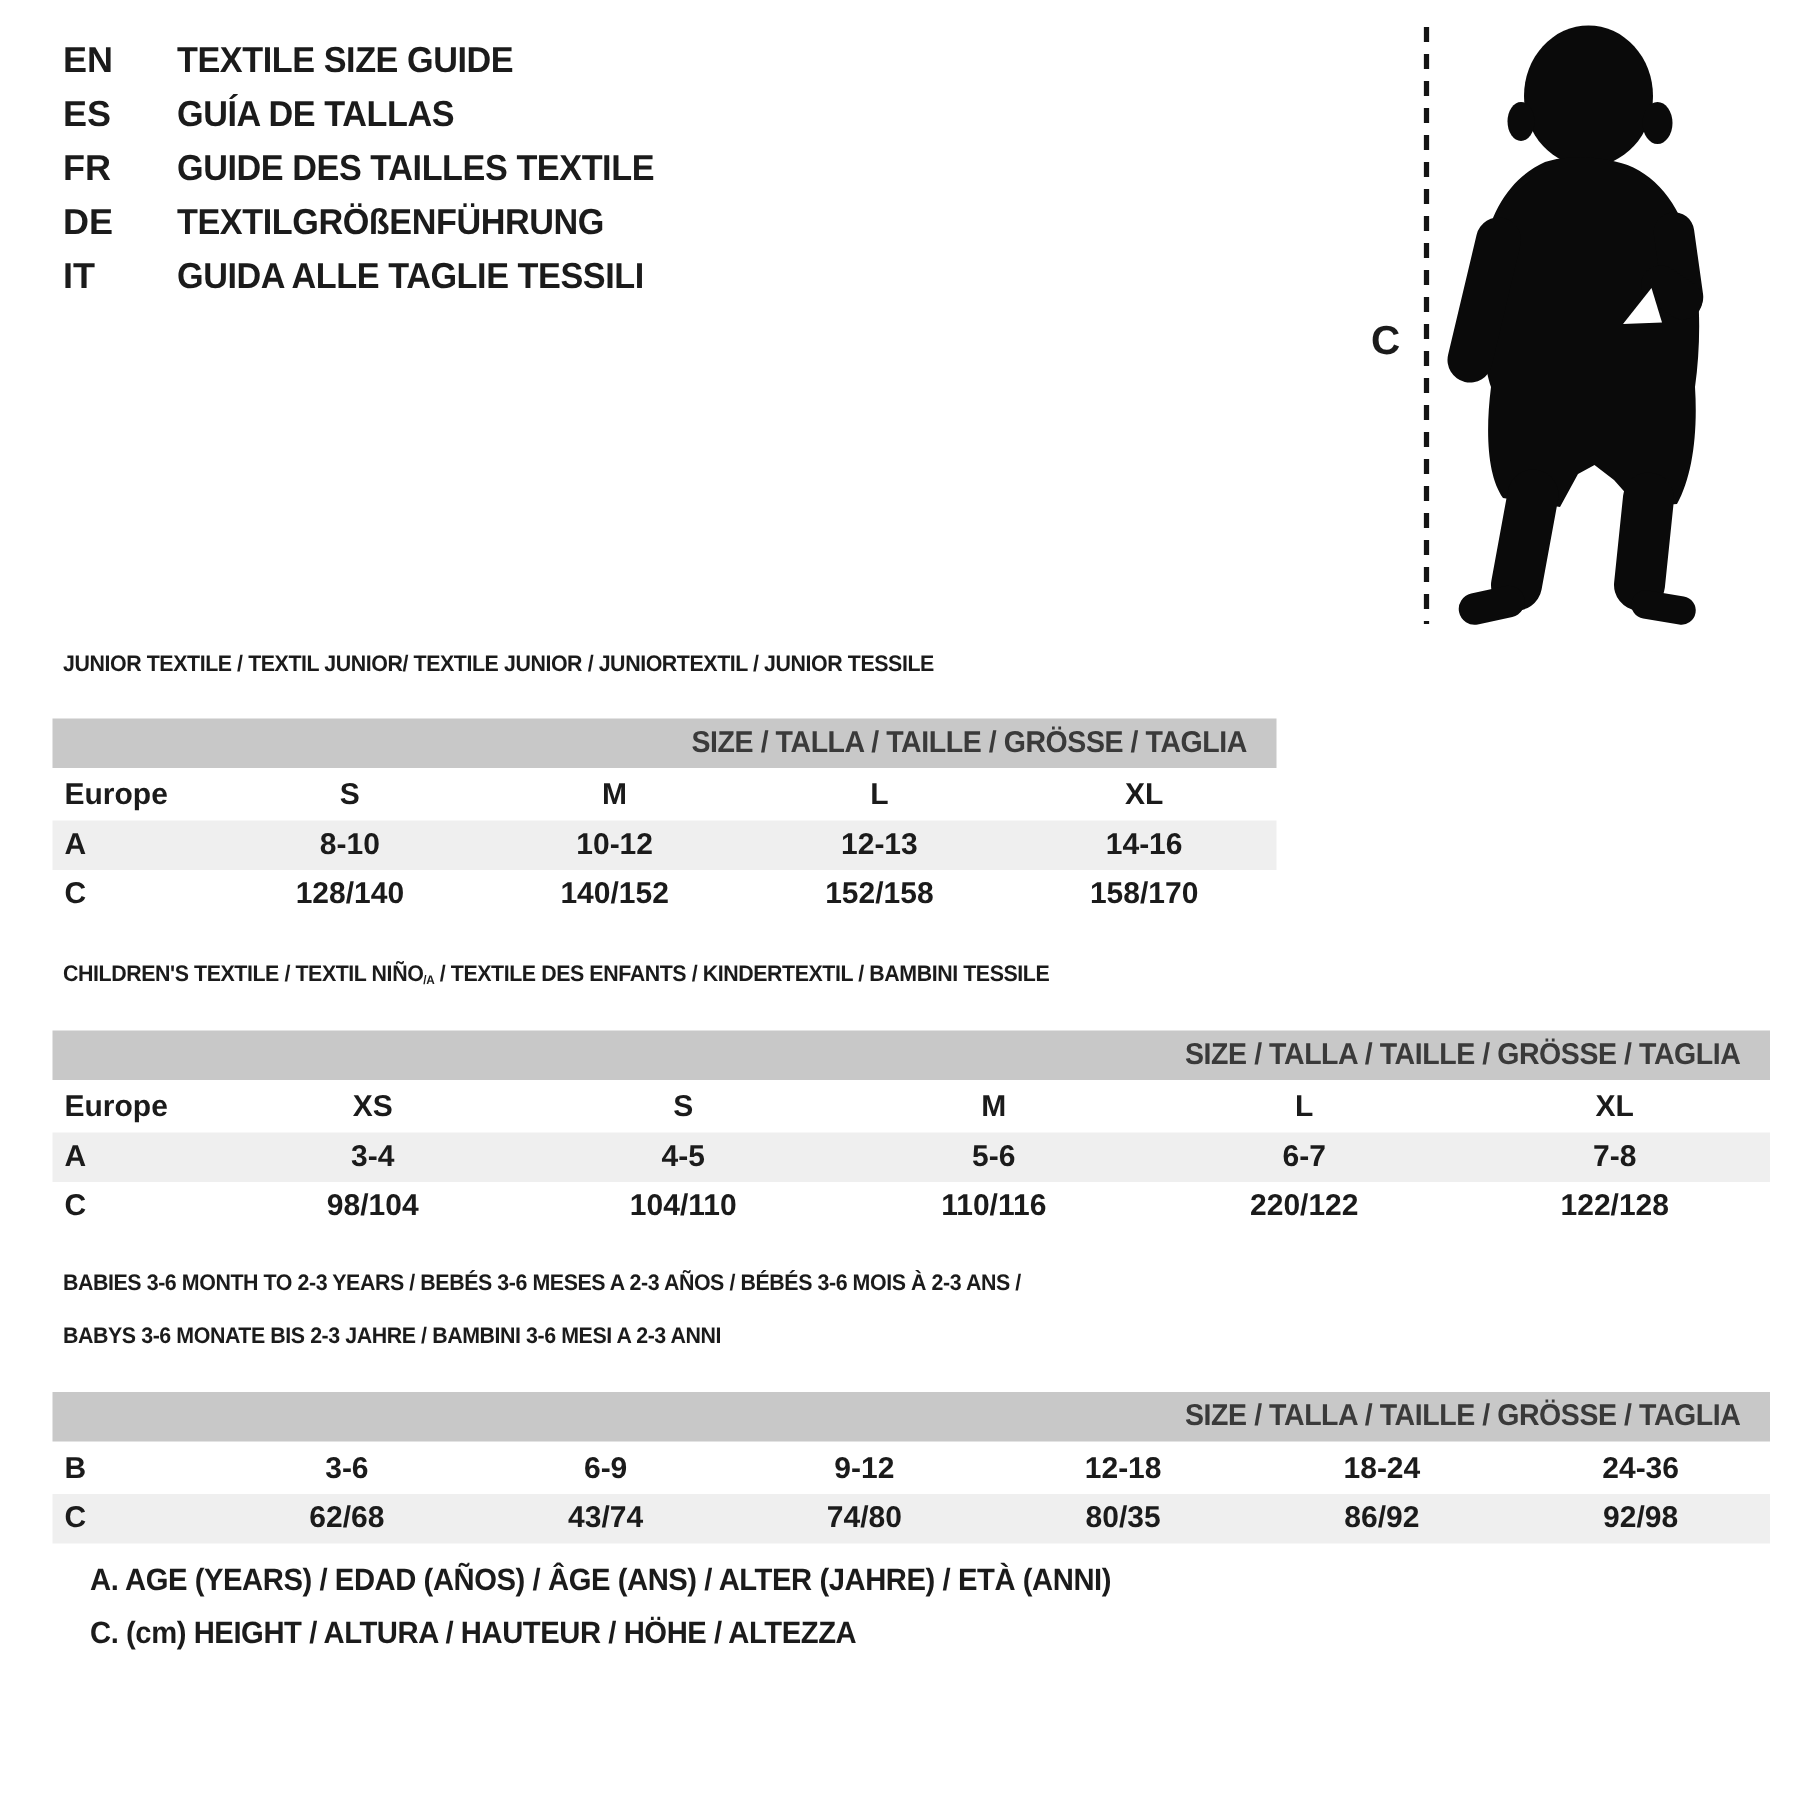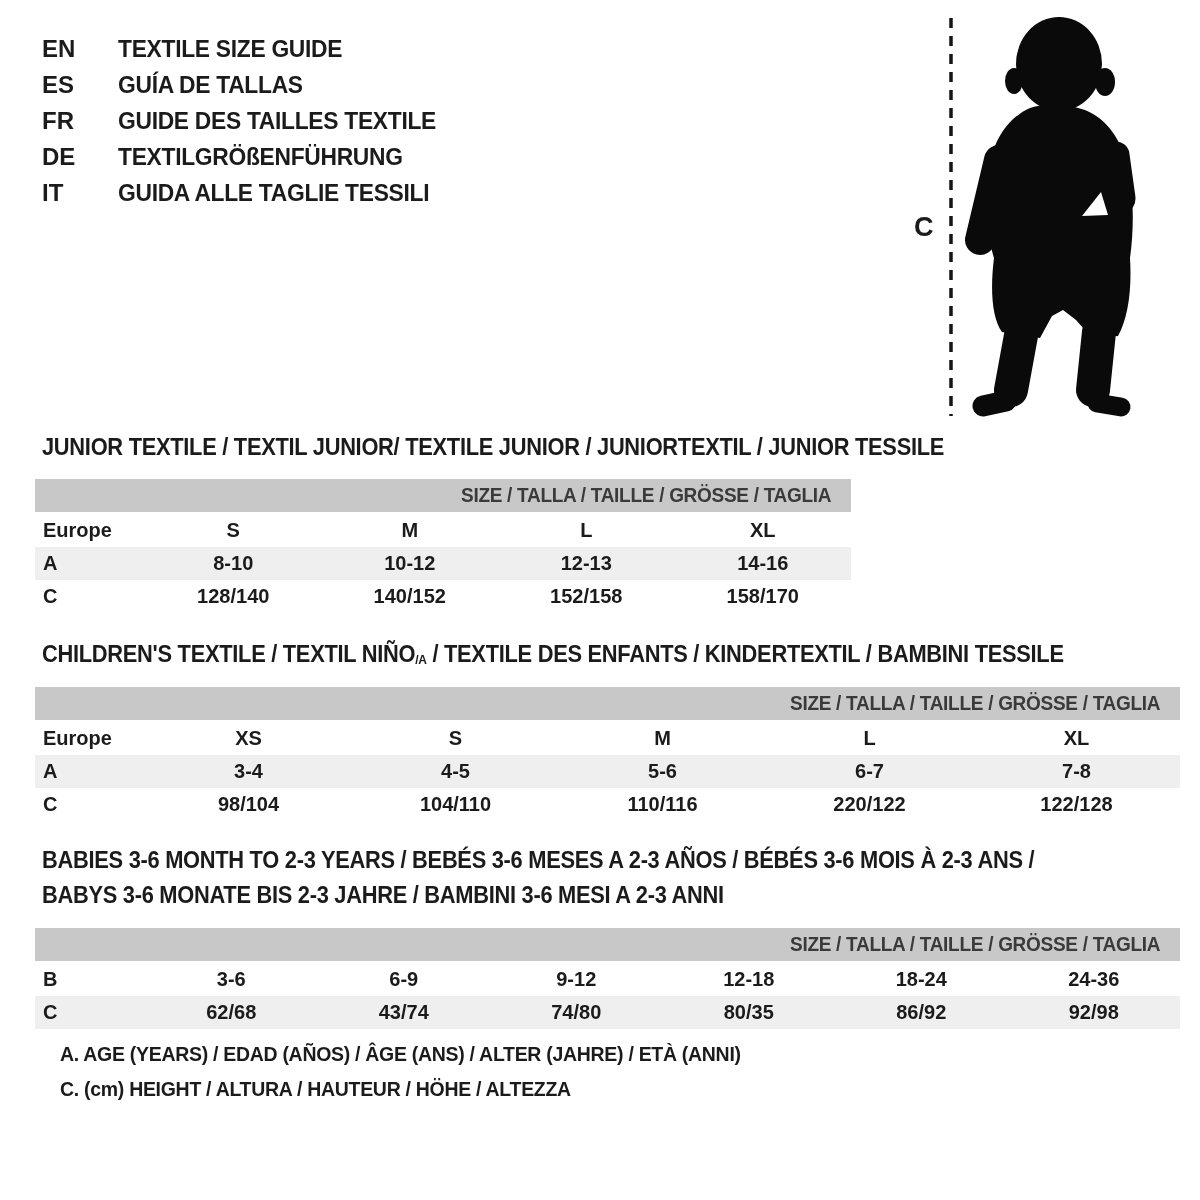--- a/index.html
+++ b/index.html
@@ -8,30 +8,30 @@
     width:1200px; height:1200px; position:relative; overflow:hidden;
     font-family:"Liberation Sans", sans-serif; color:#1b1b1b;
   }
   .page { position:absolute; left:0; top:0; width:1200px; height:1200px; background:#fff; }
 
   
   .cond { display:inline-block; transform:scaleX(0.95); transform-origin:0 50%; letter-spacing:-0.3px; white-space:nowrap; }
 
   
   .lang-block { position:absolute; left:42px; top:27px; }
-  .lang-row { display:flex; height:36px; align-items:flex-end; font-weight:bold; font-size:24px; }
+  .lang-row { display:flex; height:36px; align-items:flex-start; font-weight:bold; font-size:24px; }
   .lang-code { width:76px; flex:0 0 76px; }
 
   
   .figure { position:absolute; left:880px; top:0; width:320px; height:440px; }
   .figure svg { position:absolute; left:0; top:0; }
   .measure-label { position:absolute; left:34px; top:212px; font-size:27px; font-weight:bold; }
 
   
-  .section-title { position:absolute; left:42px; font-size:23px; font-weight:bold; white-space:nowrap; }
+  .section-title { position:absolute; left:42px; font-size:15px; font-weight:bold; white-space:nowrap; }
   .title-junior   { top:434px; }
   .title-children { top:641px; }
   .title-babies-1 { top:847px; }
   .title-babies-2 { top:882px; }
   .sub-part { font-size:0.55em; vertical-align:baseline; position:relative; top:2px; }
 
   
   .legend { position:absolute; left:42px; top:1036px;margin-left:18px; }
   .legend-line { height:35px; display:flex; align-items:center; font-size:20.5px; font-weight:bold; }
 

